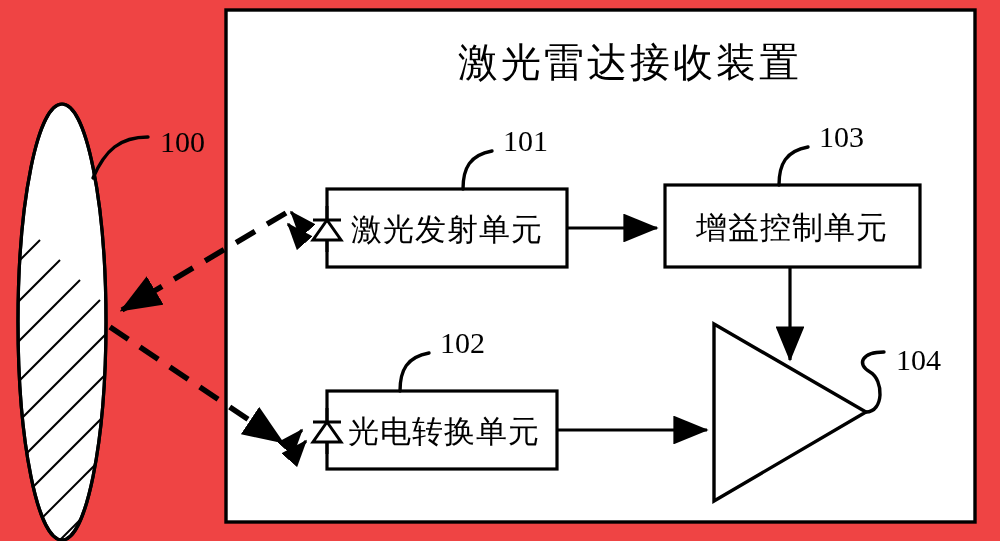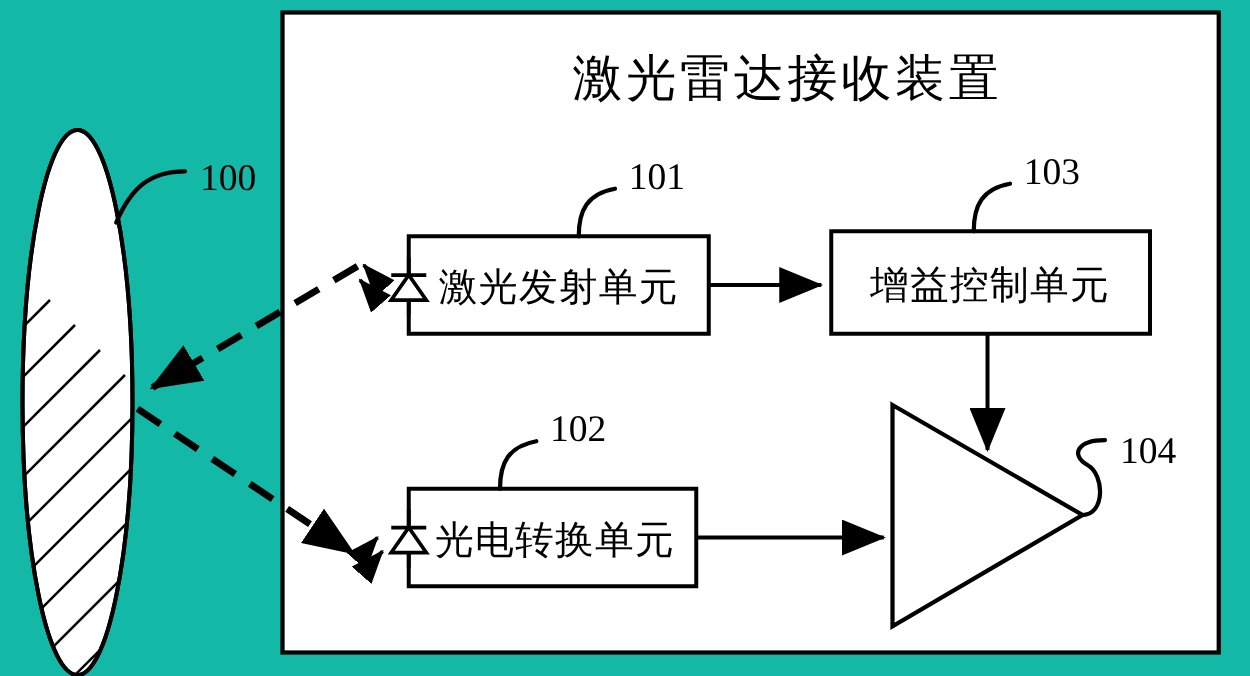--- a/index.html
+++ b/index.html
@@ -10,21 +10,21 @@
   body {
     width: 1000px;
     height: 541px;
     font-family: "Liberation Sans", sans-serif;
     overflow: hidden;
   }
   #diagram-root {
     position: relative;
     width: 1000px;
     height: 541px;
-    background: #14b8a6;
+    background: #ef4444;
   }
   svg#patent-figure {
     display: block;
     width: 1000px;
     height: 541px;
   }
   .unit-box {
     fill: #ffffff;
     stroke: #000000;
     stroke-width: 3.2;

